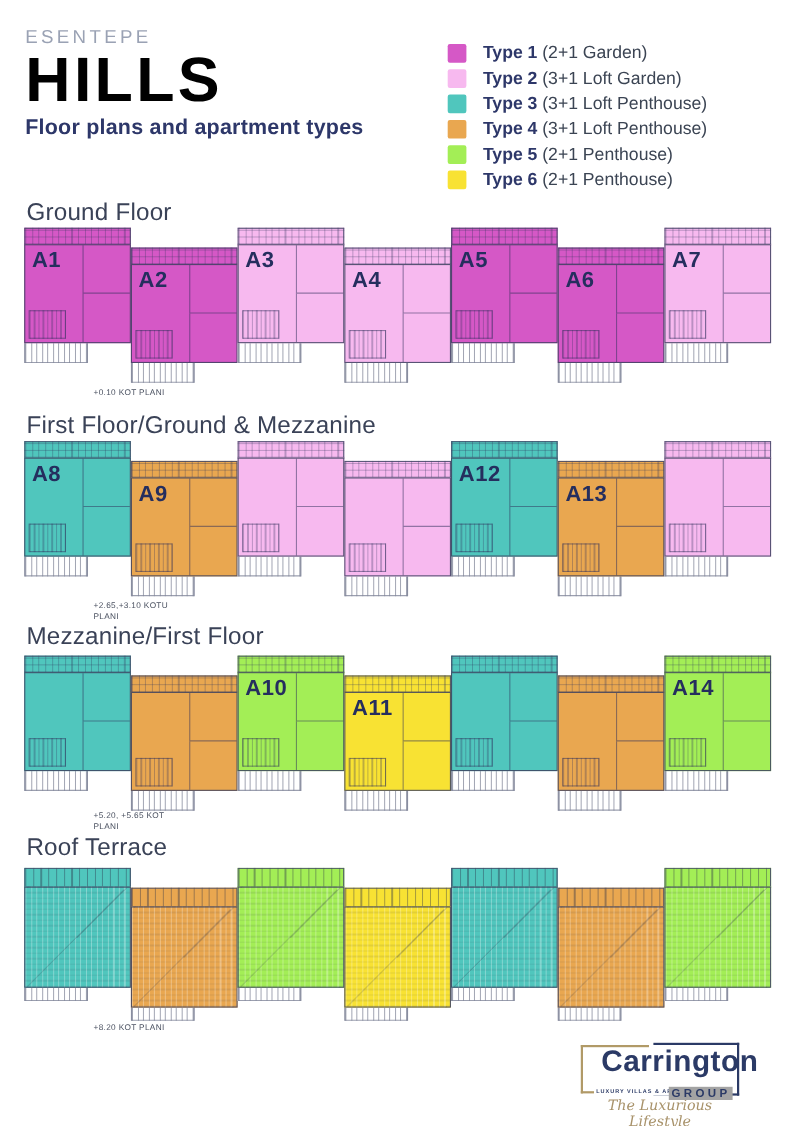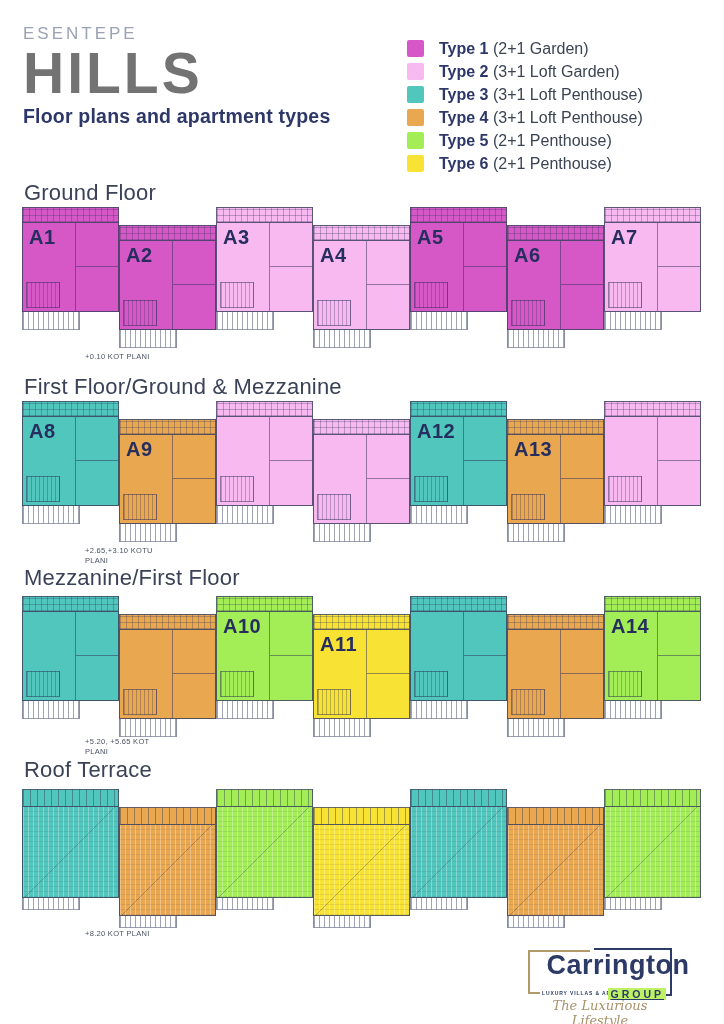--- a/index.html
+++ b/index.html
@@ -3,21 +3,21 @@
 <meta charset="utf-8">
 <style>
   * { margin:0; padding:0; box-sizing:border-box; }
   html,body { background:#ffffff; }
   body { font-family:"Liberation Sans", sans-serif; }
   #page { position:relative; width:724px; height:1024px; background:#ffffff; overflow:hidden; }
 
   
   #brand { position:absolute; left:23px; top:24px; }
   .brand-top { font-size:17px; letter-spacing:3px; color:#9aa2b4; font-weight:400; }
-  .brand-main { font-size:57px; font-weight:800; color:#737373; letter-spacing:3px; line-height:1.0; margin-top:1px; }
+  .brand-main { font-size:57px; font-weight:800; color:#000000; letter-spacing:3px; line-height:1.0; margin-top:1px; }
   .brand-sub { font-size:19.5px; font-weight:700; color:#2d3769; margin-top:3px; letter-spacing:0.2px; }
 
   
   #legend { position:absolute; left:407px; top:37px; }
   .legend-row { display:flex; align-items:center; height:23px; }
   .legend-swatch { width:17px; height:17px; border-radius:2px; margin-right:15px; flex:0 0 17px; }
   .legend-text { font-size:16px; color:#3b4453; white-space:nowrap; }
   .legend-type { font-weight:700; color:#2d3769; }
 
   
@@ -64,21 +64,21 @@
   #logo { position:absolute; left:528px; top:946px; width:144px; height:66px; }
   .lg-gold { position:absolute; left:0; top:4px; width:62px; height:44px;
              border-left:2px solid #b19a67; border-top:2px solid #b19a67; border-bottom:2px solid #b19a67; }
   .lg-navy { position:absolute; right:0; top:2px; left:66px; height:48px;
              border-right:2px solid #2b3a66; border-top:2px solid #2b3a66; border-bottom:2px solid #2b3a66; }
   .lg-name { position:absolute; left:10px; top:4px; width:160px; text-align:center;
              font-size:27px; font-weight:700; color:#2b3a66; letter-spacing:0.5px; z-index:2; }
   .lg-sub { position:absolute; left:12px; top:44px; font-size:5px; letter-spacing:0.9px;
             font-weight:700; color:#2b3a66; background:#ffffff; padding:0 2px; z-index:3; }
   .lg-group { position:absolute; right:6px; top:42px; font-size:10.5px; letter-spacing:3px;
-              font-weight:700; color:#2b3a66; background:#bef264; padding:0 2px; z-index:3;text-decoration:underline; }
+              font-weight:700; color:#2b3a66; background:#a3a3a3; padding:0 2px; z-index:3; }
   .lg-script { position:absolute; left:0; right:0; top:52px; text-align:center;
                font-family:"DejaVu Serif", serif; font-style:italic; font-size:13px; color:#a8926a; }
 </style>
 </head>
 <body>
 
 <div id="page">
 
   <div id="brand">
     <div class="brand-top">ESENTEPE</div>

